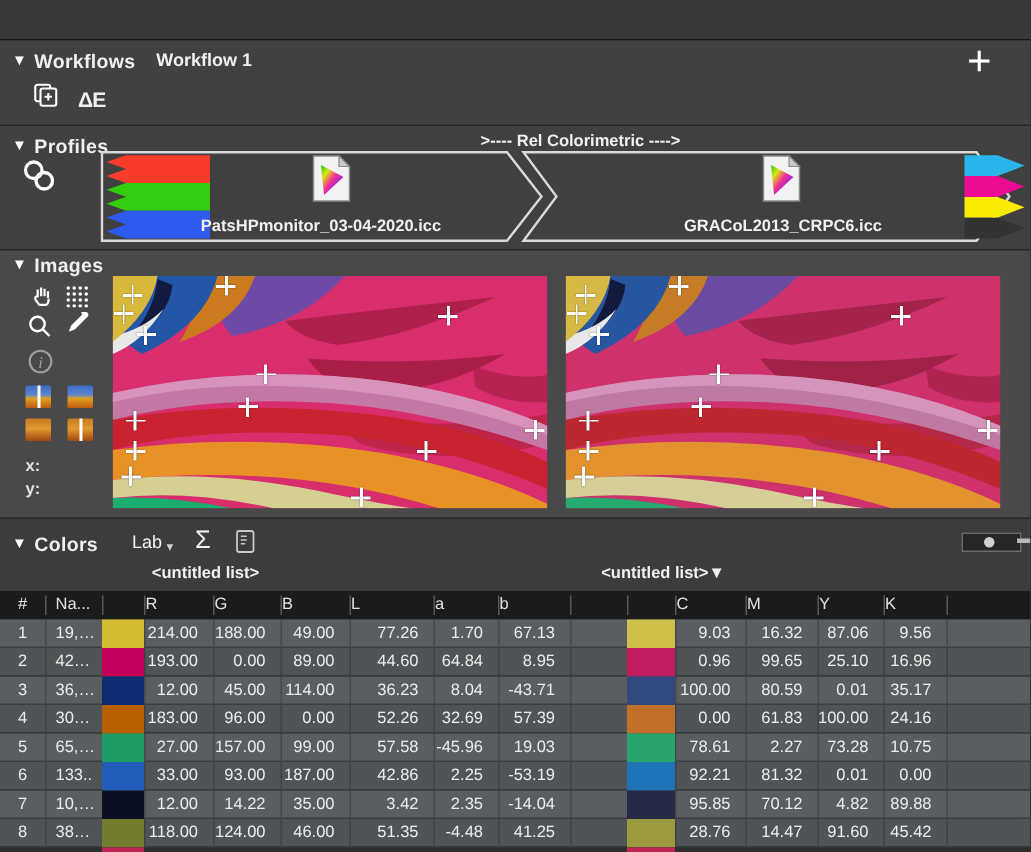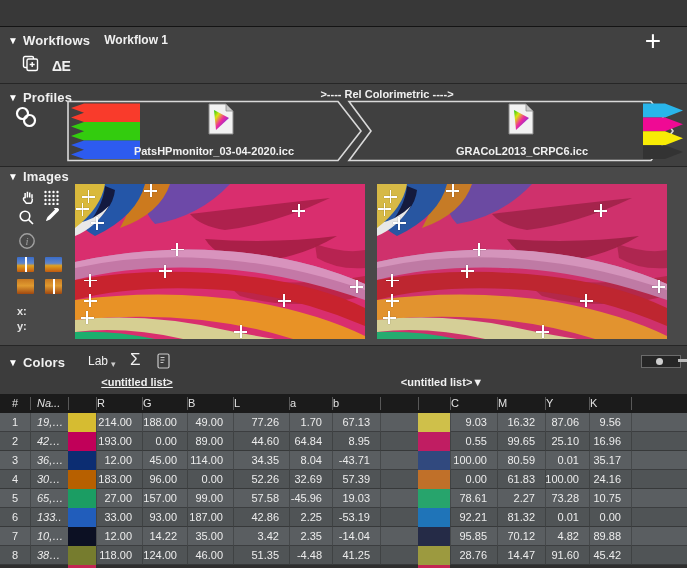--- a/index.html
+++ b/index.html
@@ -48,34 +48,34 @@
   .lab-sel{position:absolute;left:88px;top:8px;font-size:12px;color:#f0f0f0;cursor:pointer;}
   .lab-caret{font-size:9px;color:#ccc;margin-left:3px;vertical-align:-2px;}
   .sigma{position:absolute;left:130px;top:4px;font-size:17px;cursor:pointer;}
   .doc-ic{position:absolute;left:157px;top:7px;cursor:pointer;}
   .rh-slider{position:absolute;right:6px;top:9px;width:38px;height:11px;background:#262626;
              border:1px solid #6b6b6b;cursor:pointer;}
   .rh-knob{position:absolute;left:14px;top:1.5px;width:7px;height:7px;border-radius:50%;background:#cfcfcf;}
   .dash{position:absolute;right:-3px;top:13px;width:12px;height:2.5px;background:#b9b9b9;}
   .list-row{position:relative;height:18px;}
   .list-label{position:absolute;top:0;font-weight:bold;font-size:11px;text-align:center;width:140px;}
-  .list-label.src{left:67px;text-decoration:underline;} .list-label.dst{left:372px;}
+  .list-label.src{left:67px;} .list-label.dst{left:372px;}
   
   .ctable{--cols:30px 38px 28px 46px 45px 46px 56px 43px 48px 38px 32px 47px 48px 44px 42px minmax(0,1fr);}
   .thead{display:grid;grid-template-columns:var(--cols);height:19px;background:#1b1b1b;
          align-items:center;font-size:11px;color:#e2e2e2;}
   .thead>div{border-left:1px solid #585858;height:13px;line-height:13px;box-sizing:border-box;}
   .thead>div:first-child{border-left:none;}
   .crow{display:grid;grid-template-columns:var(--cols);height:19px;align-items:stretch;
         font-size:11px;color:#ececec;cursor:default;}
   .crow.odd{background:#5a5e61;} .crow.even{background:#505456;}
   .crow>div{display:flex;align-items:center;box-sizing:border-box;
             border-left:1px solid rgba(20,20,20,.28);border-bottom:1px solid rgba(25,25,25,.45);}
   .crow>div:first-child{border-left:none;}
-  .c-center{justify-content:center;} .c-left{padding-left:6px;font-style:italic;}
+  .c-center{justify-content:center;} .c-left{padding-left:6px;}
   .c-val{justify-content:flex-end;padding-right:10px;}
   .c-swatch{border-left:none!important;border-bottom:none!important;}
   .sliver{position:relative;height:4px;background:#2e2e2e;}
   .sliver span{position:absolute;top:0;height:4px;}
   .hidden-defs{position:absolute;width:0;height:0;}
 </style>
 </head>
 <body>
 
 <svg class="hidden-defs" aria-hidden="true">
@@ -310,34 +310,34 @@
           <div class="c-left">42…</div>
           <div class="c-swatch" style="background: rgb(193, 0, 89);"></div>
           <div class="c-val">193.00</div>
           <div class="c-val">0.00</div>
           <div class="c-val">89.00</div>
           <div class="c-val">44.60</div>
           <div class="c-val">64.84</div>
           <div class="c-val">8.95</div>
           <div class=""></div>
           <div class="c-swatch" style="background: rgb(192, 29, 98);"></div>
-          <div class="c-val">0.55</div>
+          <div class="c-val">0.96</div>
           <div class="c-val">99.65</div>
           <div class="c-val">25.10</div>
           <div class="c-val">16.96</div>
           <div class=""></div>
         </div>
         <div class="crow odd">
           <div class="c-center">3</div>
           <div class="c-left">36,…</div>
           <div class="c-swatch" style="background: rgb(12, 45, 114);"></div>
           <div class="c-val">12.00</div>
           <div class="c-val">45.00</div>
           <div class="c-val">114.00</div>
-          <div class="c-val">34.35</div>
+          <div class="c-val">36.23</div>
           <div class="c-val">8.04</div>
           <div class="c-val">-43.71</div>
           <div class=""></div>
           <div class="c-swatch" style="background: rgb(49, 73, 126);"></div>
           <div class="c-val">100.00</div>
           <div class="c-val">80.59</div>
           <div class="c-val">0.01</div>
           <div class="c-val">35.17</div>
           <div class=""></div>
         </div>

